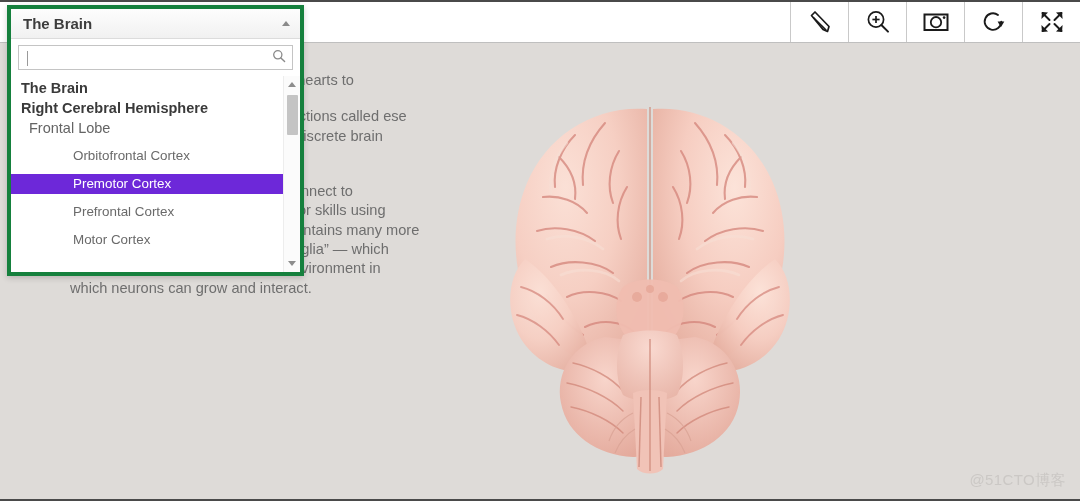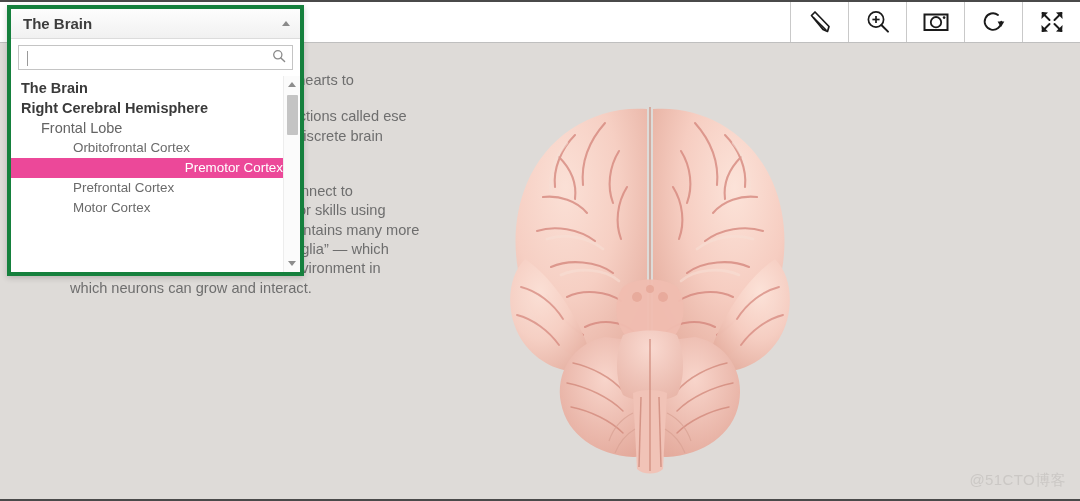--- a/index.html
+++ b/index.html
@@ -197,33 +197,33 @@
     padding-left: 10px;
     box-sizing: border-box;
   }
   .tree-item.lvl0 {
     font-weight: bold;
     color: #3a3a3a;
     padding-left: 10px;
     font-size: 14.5px;
   }
   .tree-item.lvl1 {
-    padding-left: 30px;
+    padding-left: 18px;
     font-size: 14.5px;
     color: #646464;
   }
   .tree-item.lvl2 {
     padding-left: 62px;
     font-size: 13.4px;
     color: #6a6a6a;
+    margin-top: 8px;
   }
   .tree-item.selected {
-    background: #ec4899;
+    background: #6d28d9;
     color: #ffffff;
-    text-align: right;
   }
 
   
   #tree-scroll {
     position: absolute;
     right: 0;
     top: 0;
     bottom: 0;
     width: 17px;
     background: #fbfbfb;

